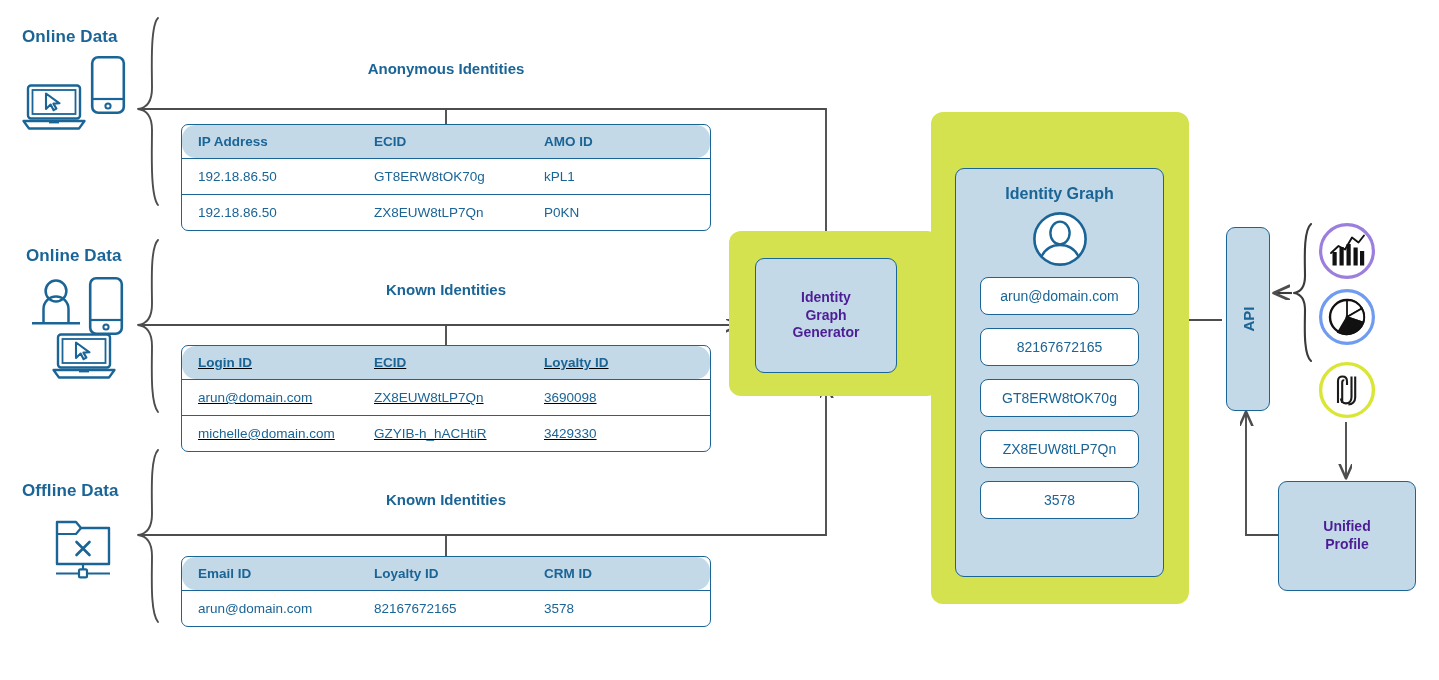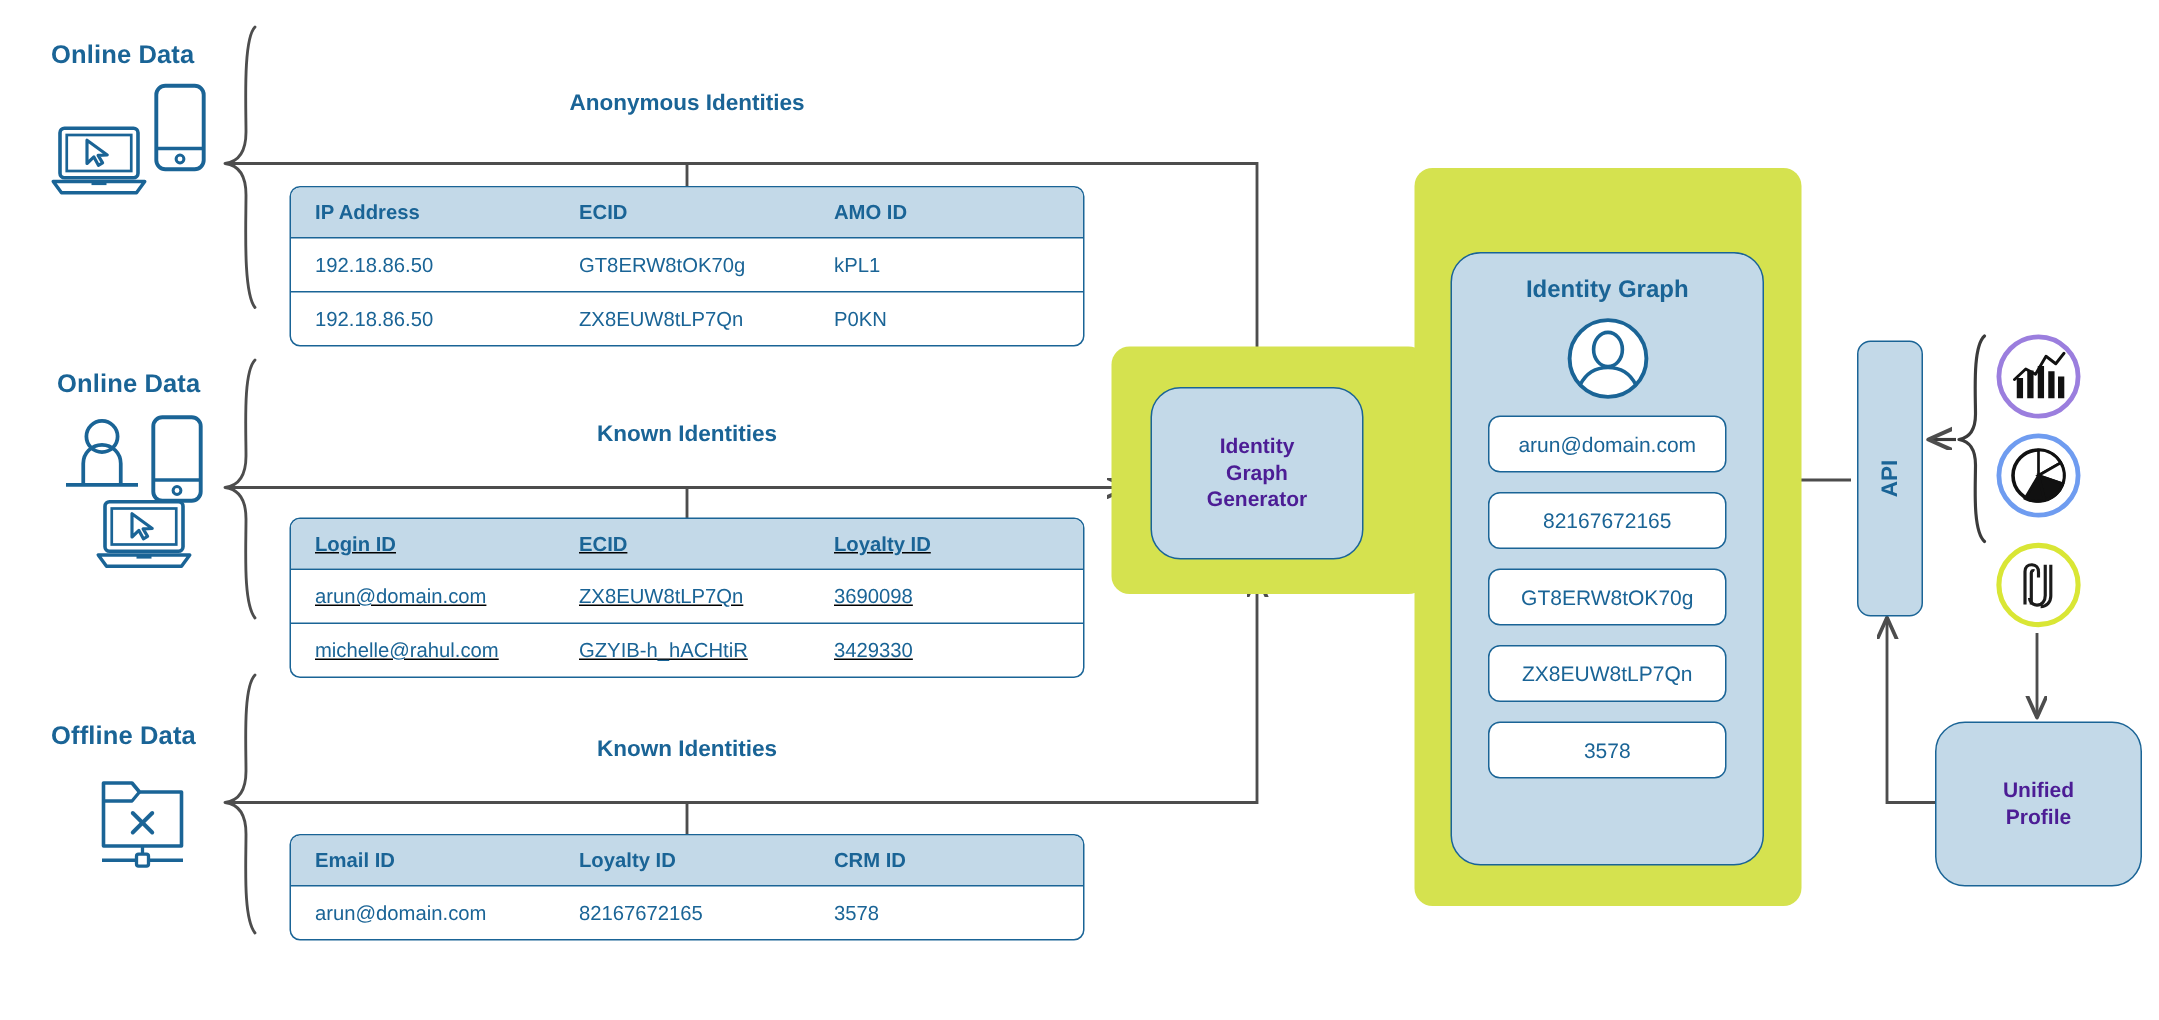--- a/index.html
+++ b/index.html
@@ -1,38 +1,38 @@
 <!DOCTYPE html>
 <html><head>
 <meta charset="utf-8">
 <style>
   html,body{margin:0;padding:0;background:#ffffff;}
   body{width:1439px;height:680px;position:relative;overflow:hidden;
        font-family:"Liberation Sans","DejaVu Sans",sans-serif;}
-  .stage{position:absolute;left:12px;top:0;width:1352px;height:680px;padding-left:20px;}
+  .stage{position:absolute;left:0;top:0;width:1352px;height:680px;padding-left:20px;}
   .abs{position:absolute;}
 
   
   .src-label{font-size:17px;font-weight:bold;color:#1a6496;letter-spacing:.1px;}
   .sec-title{font-size:15px;font-weight:bold;color:#1a6496;text-align:center;}
   .node-title{font-size:14px;font-weight:bold;color:#4c1d95;text-align:center;line-height:1.28;}
 
   
   .tbl{border:1.6px solid #1a6496;border-radius:7px;overflow:hidden;background:#fff;}
   .tbl .row{display:flex;height:35px;align-items:center;border-top:1.6px solid #1a6496;}
-  .tbl .row.hdr{border-top:none;background:#c3d9e8;height:33px;}
+  .tbl .row.hdr{border-top:none;background:#c3d9e8;height:33px;border-radius:14px;}
   .tbl .cell{font-size:13.5px;color:#1a6496;padding-left:16px;box-sizing:border-box;}
   .tbl .row.hdr .cell{font-weight:bold;}
   .c1{width:176px;}
   .c2{width:170px;}
   .c3{width:180px;}
 
   
   .greenpanel{background:#d5e24f;border-radius:12px;}
-  .bluebox{background:#c3d9e8;border:1.8px solid #1a6496;border-radius:20px;
+  .bluebox{background:#c3d9e8;border:1.8px solid #1a6496;border-radius:9px;
            display:flex;align-items:center;justify-content:center;}
   .whitepill{background:#ffffff;border:1.8px solid #1a6496;border-radius:8px;
              display:flex;align-items:center;justify-content:center;
              font-size:14px;color:#1a6496;}
   .apibox{background:#c3d9e8;border:1.8px solid #1a6496;border-radius:9px;}
   .apitxt{position:absolute;left:50%;top:50%;transform:translate(-50%,-50%) rotate(-90deg);
           font-size:15px;font-weight:bold;color:#1a6496;white-space:nowrap;}
   svg{display:block;overflow:visible;}
 </style>
 </head>
@@ -150,21 +150,21 @@
       <div class="cell c1">Login ID</div>
       <div class="cell c2">ECID</div>
       <div class="cell c3">Loyalty ID</div>
     </div>
     <div class="row">
       <div class="cell c1">arun@domain.com</div>
       <div class="cell c2">ZX8EUW8tLP7Qn</div>
       <div class="cell c3">3690098</div>
     </div>
     <div class="row">
-      <div class="cell c1">michelle@rahul.com</div>
+      <div class="cell c1">michelle@domain.com</div>
       <div class="cell c2">GZYIB-h_hACHtiR</div>
       <div class="cell c3">3429330</div>
     </div>
   </div>
 
   <div class="abs src-label" style="left:22px;top:481px;">Offline Data</div>
 
   <div class="abs" style="left:52px;top:516px;width:80px;height:70px;">
     <svg width="72" height="66" viewBox="0 0 72 66">
       <path d="M5,6 L24,6 L29,12 L57,12 L57,48 L5,48 Z" fill="none" stroke="#1a6496" stroke-width="2.4" stroke-linejoin="round"></path>

